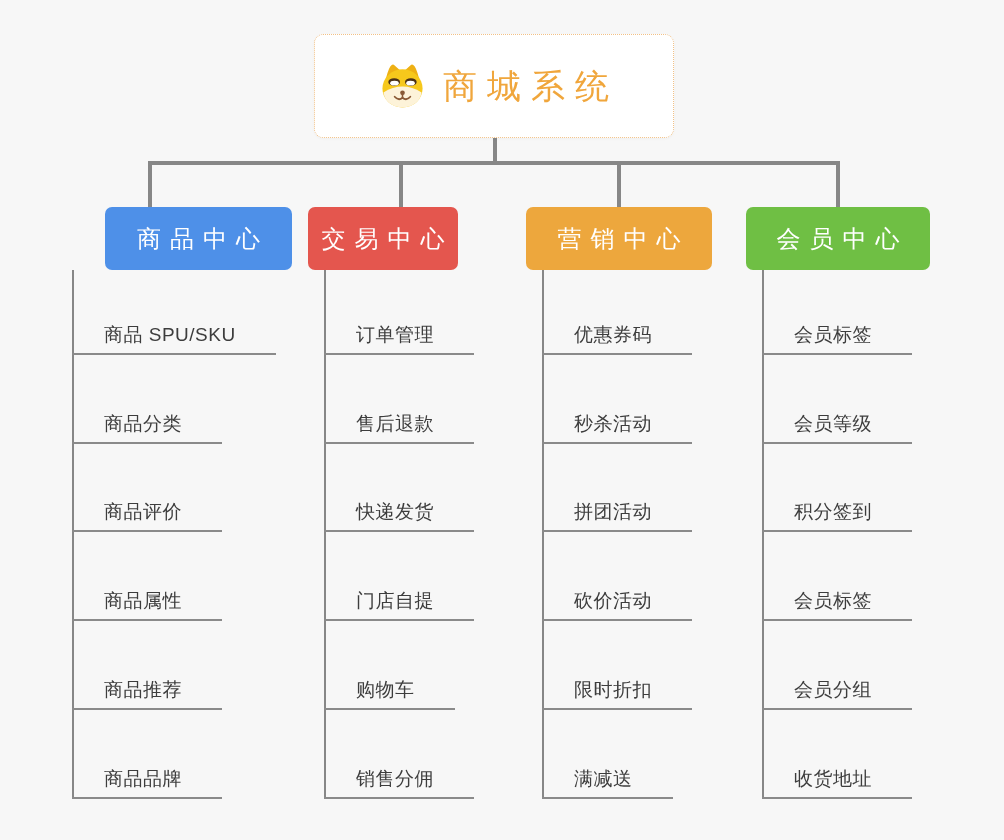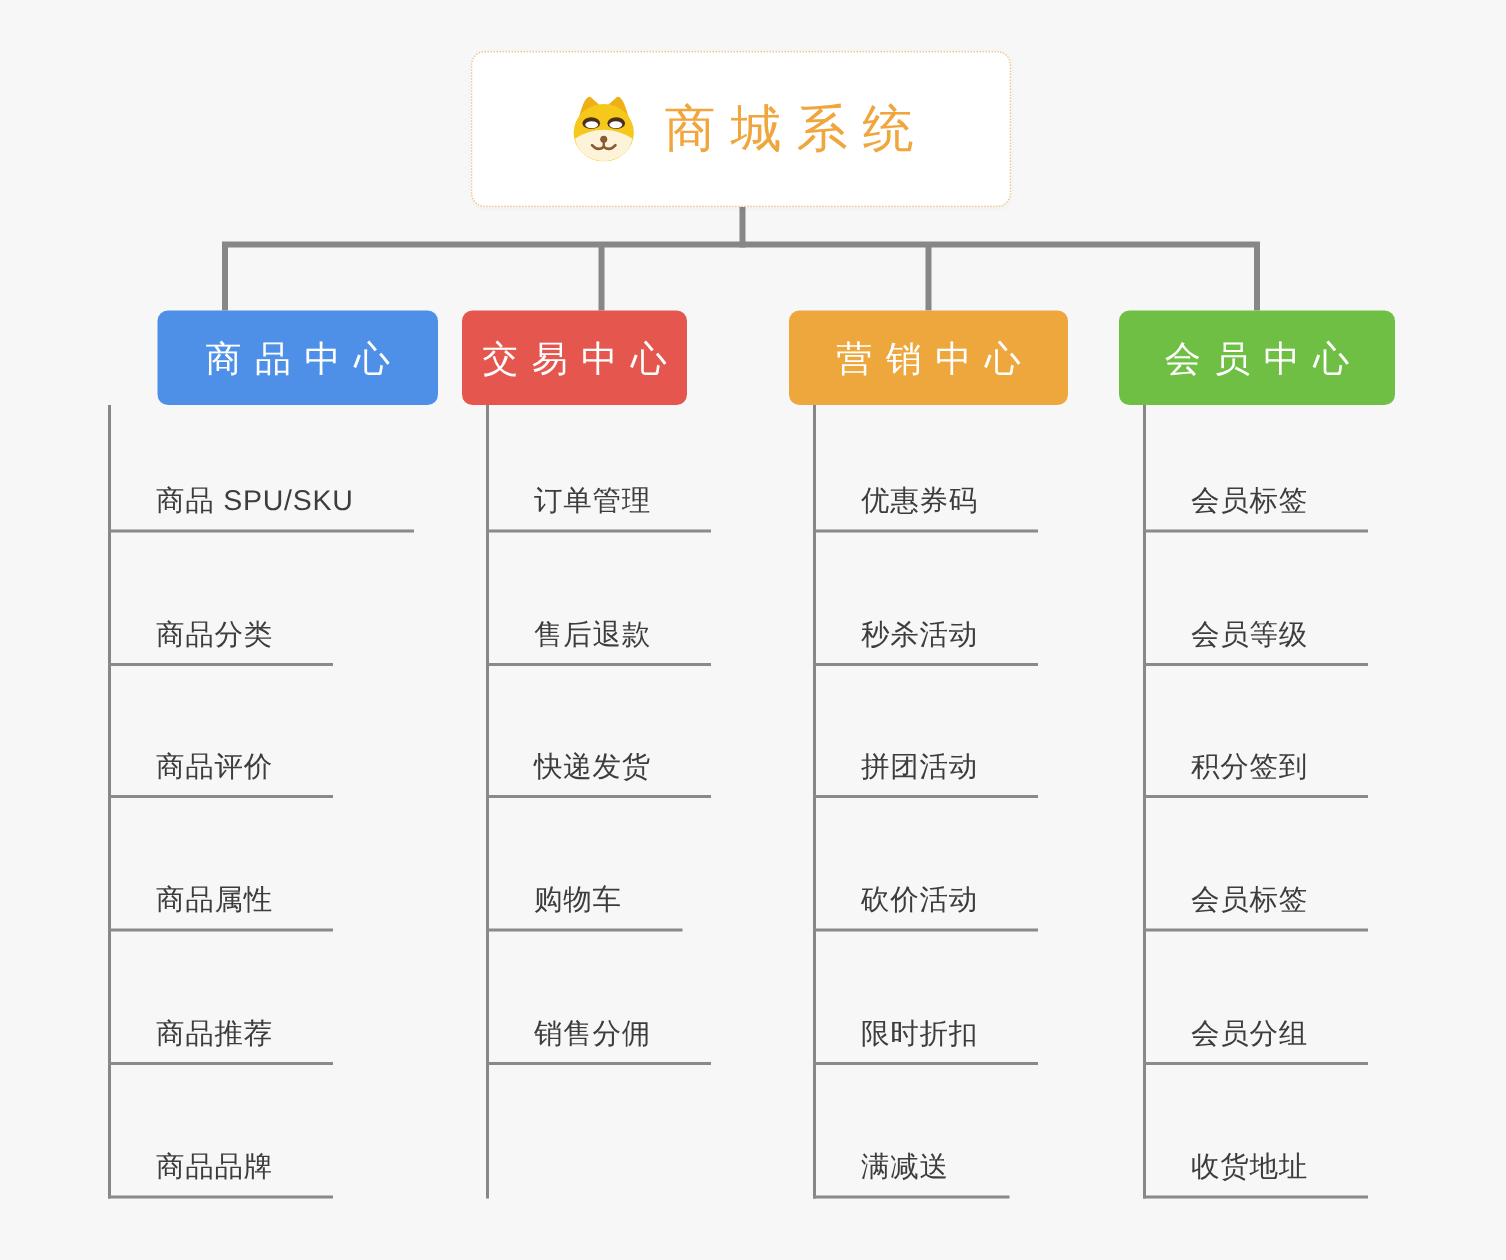--- a/index.html
+++ b/index.html
@@ -158,20 +158,23 @@
     <div class="leaf">
         <span>订单管理</span>
       </div>
     <div class="leaf">
         <span>售后退款</span>
       </div>
     <div class="leaf">
         <span>快递发货</span>
       </div>
     <div class="leaf">
+        <span>门店自提</span>
+      </div>
+    <div class="leaf">
         <span>购物车</span>
       </div>
     <div class="leaf">
         <span>销售分佣</span>
       </div>
   </div>
 
   <div class="leaf-col" style="left:542px;">
     <div class="leaf">
         <span>优惠券码</span>

